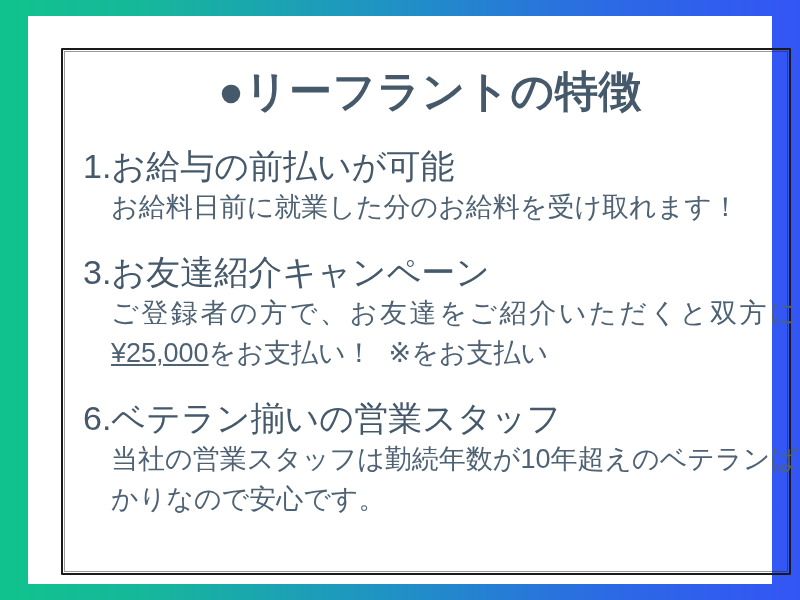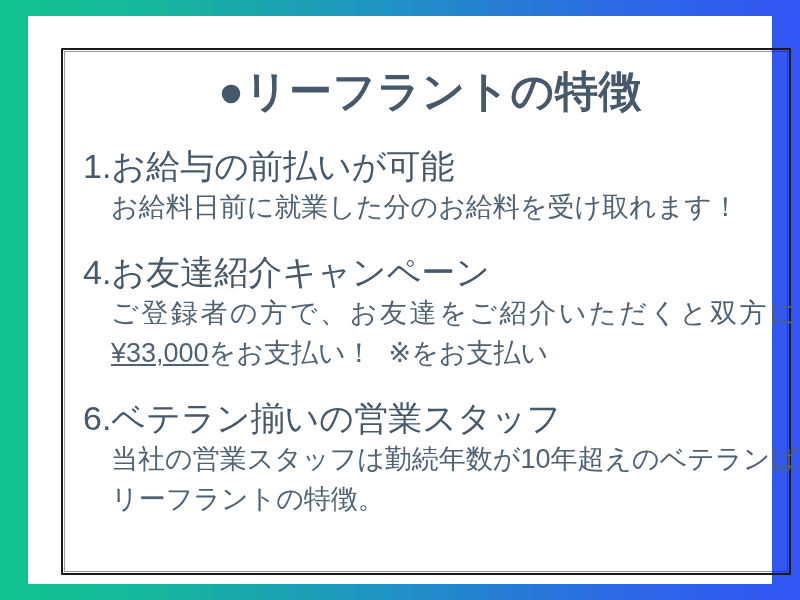--- a/index.html
+++ b/index.html
@@ -130,30 +130,30 @@
       <div id="title">●リーフラントの特徴</div>
 
       <div class="feature first">
         <div class="feature-head">1.お給与の前払いが可能</div>
         <div class="feature-body">
           <span class="line">お給料日前に就業した分のお給料を受け取れます！</span>
         </div>
       </div>
 
       <div class="feature">
-        <div class="feature-head">4.お友達紹介キャンペーン</div>
+        <div class="feature-head">3.お友達紹介キャンペーン</div>
         <div class="feature-body">
           <span class="line track">ご登録者の方で、お友達をご紹介いただくと双方に</span>
-          <span class="line"><span class="underline-amount">¥33,000</span><span>をお支払い！</span><span class="gap-wide"></span><span>※をお支払い</span></span>
+          <span class="line"><span class="underline-amount">¥25,000</span><span>をお支払い！</span><span class="gap-wide"></span><span>※をお支払い</span></span>
         </div>
       </div>
 
       <div class="feature">
         <div class="feature-head">6.ベテラン揃いの営業スタッフ</div>
         <div class="feature-body">
           <span class="line">当社の営業スタッフは勤続年数が10年超えのベテランば</span>
-          <span class="line">リーフラントの特徴。</span>
+          <span class="line">かりなので安心です。</span>
         </div>
       </div>
 
     </div>
   </div>
 </div>
 
 </body></html>

